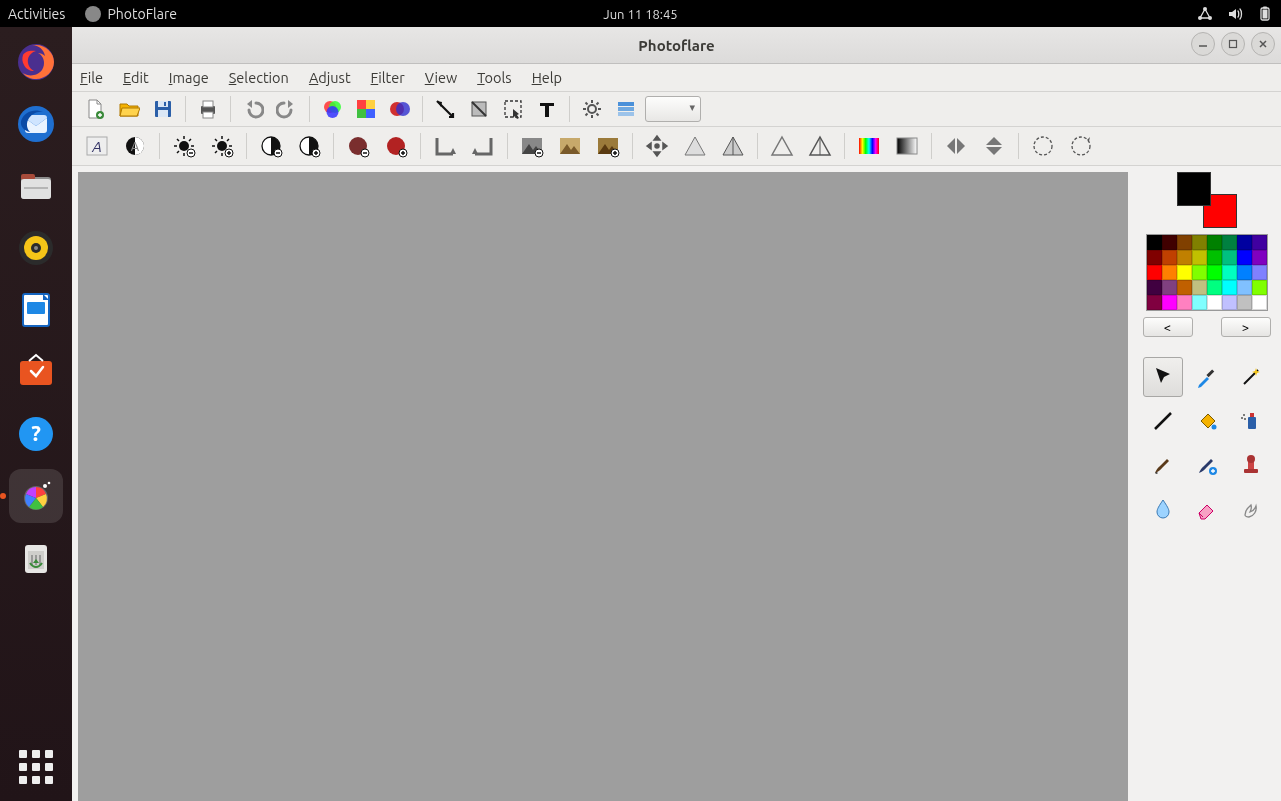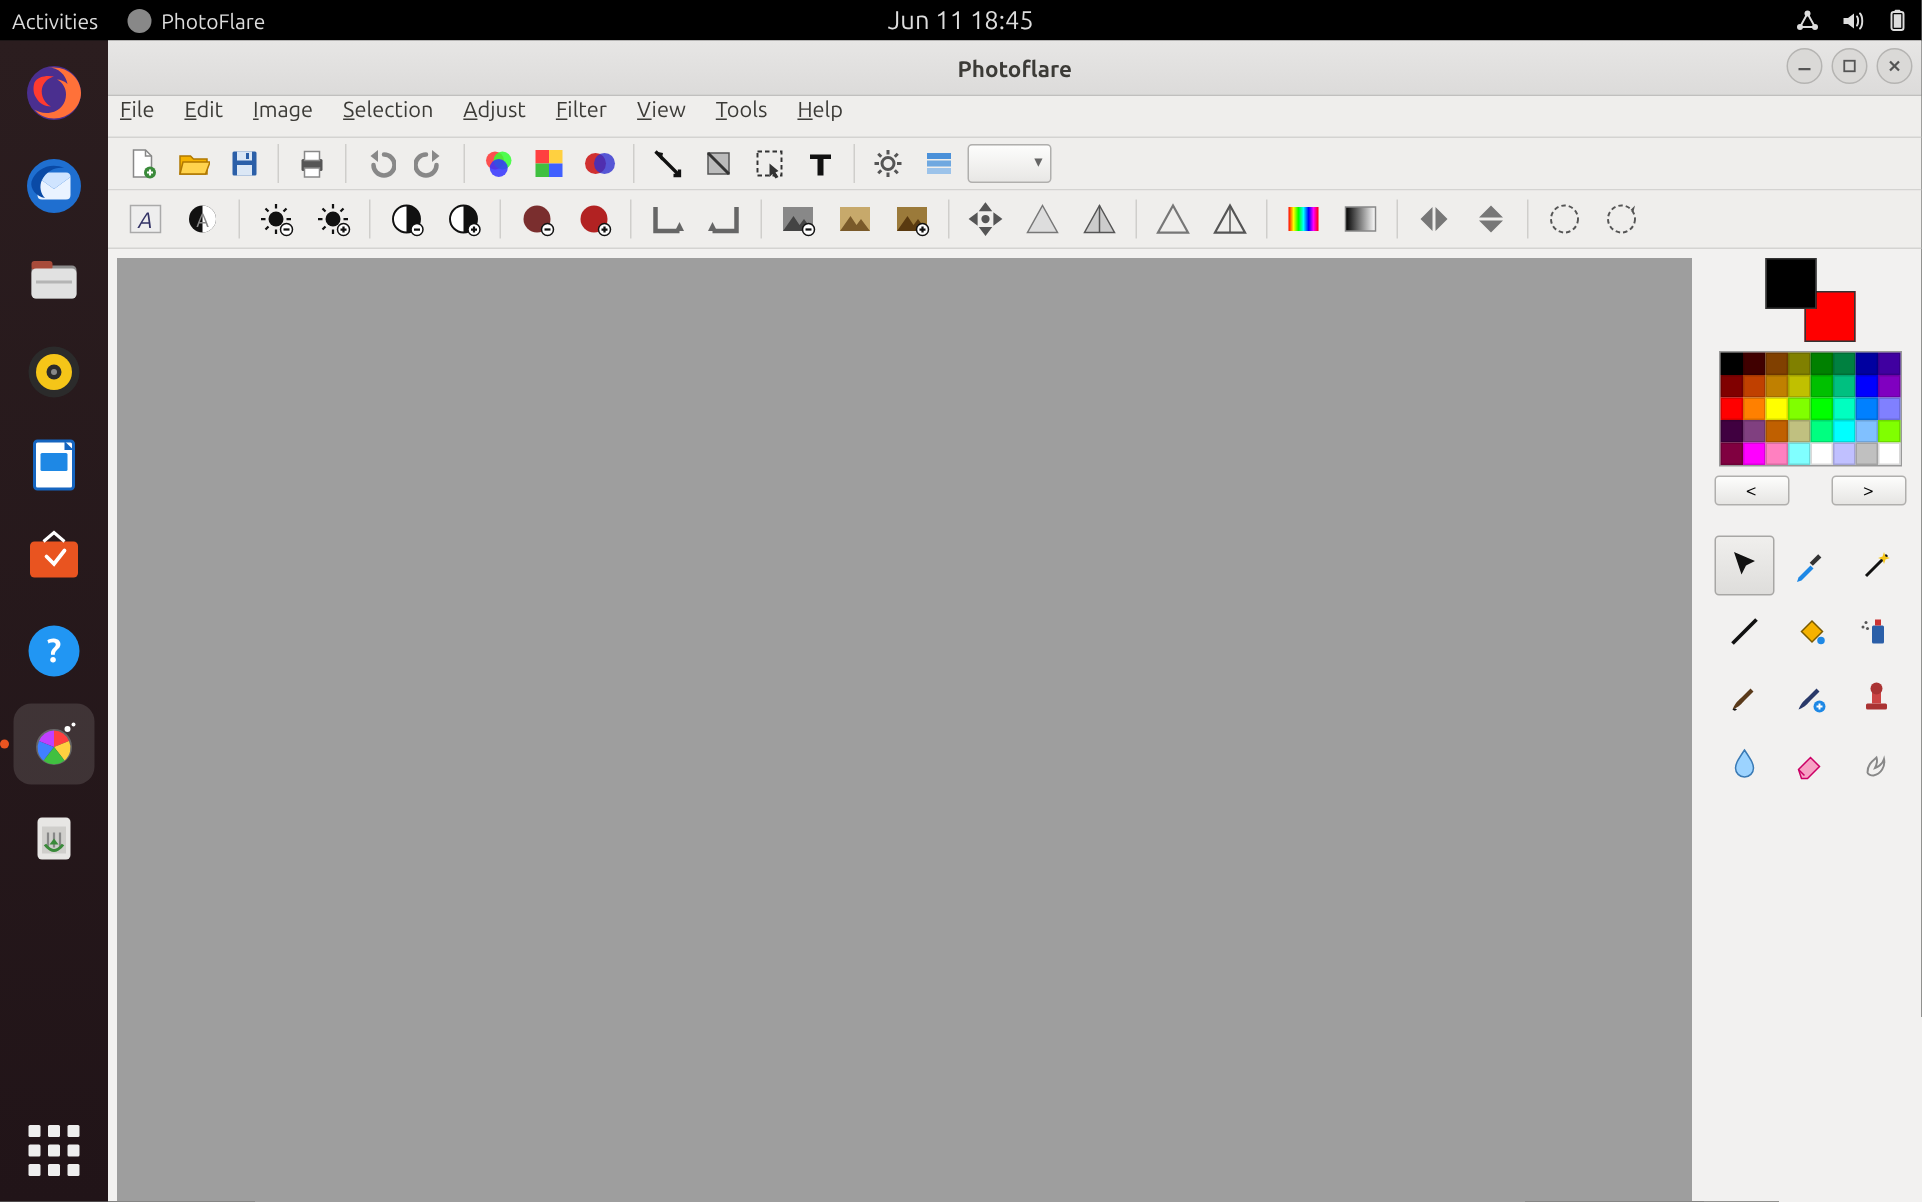--- a/index.html
+++ b/index.html
@@ -1,41 +1,41 @@
 <!DOCTYPE html>
 <html><head>
 <meta charset="utf-8">
 <style>
 * { margin: 0; padding: 0; box-sizing: border-box; font-family: "Ubuntu", "Segoe UI", sans-serif; }
 body { width: 1281px; height: 801px; overflow: hidden; background: #1e1e1e; position: relative; }
 
 
 .topbar { position: absolute; top: 0; left: 0; right: 0; height: 27px; background: #000; color: #ddd; display: flex; align-items: center; font-size: 14px; padding: 0 8px; }
 .topbar .left { display: flex; align-items: center; gap: 20px; }
-.topbar .center { position: absolute; left: 50%; transform: translateX(-50%); font-size: 17px; }
+.topbar .center { position: absolute; left: 50%; transform: translateX(-50%); font-size: 13px; }
 .topbar .right { margin-left: auto; display: flex; gap: 14px; align-items: center; }
 .topbar .app-ind { display: flex; align-items: center; gap: 6px; }
 .topbar .app-ind .ic { width:16px; height:16px; background:#888; border-radius:50%; }
 .topbar .right svg { display:block; }
 
 
 .dock { position: absolute; top: 27px; left: 0; bottom: 0; width: 72px; background: linear-gradient(#2b1d1f,#211418); display: flex; flex-direction: column; align-items: center; padding-top: 8px; gap: 8px; }
 .dock .app { width: 54px; height: 54px; border-radius: 12px; display: flex; align-items: center; justify-content: center; font-size: 26px; color: white; position: relative; }
 .dock .app.active { background: rgba(255,255,255,0.12); }
 .dock .app.active::before { content:''; position:absolute; left:-9px; top:50%; width:6px; height:6px; margin-top:-3px; border-radius:50%; background:#e95420; }
 .dock .grid9 { margin-top: auto; margin-bottom: 14px; width:40px; height:40px; display:grid; grid-template-columns:repeat(3,8px); grid-template-rows:repeat(3,8px); gap:5px; justify-content:center; align-content:center; }
 .dock .grid9 span { background:#eee; border-radius:1px; }
 
 
 .win { position: absolute; top: 27px; left: 72px; right: 0; bottom: 0; background: #f2f1f0; display:flex; flex-direction:column; }
 .titlebar { height: 37px; background: linear-gradient(#e7e6e5,#dcdbda); border-bottom:1px solid #c0bfbe; display:flex; align-items:center; justify-content:center; font-size:15px; color:#3c3b37; font-weight: bold; position:relative; }
 .titlebar .wbtns { position:absolute; right:6px; top:5px; display:flex; gap:6px; }
 .titlebar .wbtn { width:24px; height:24px; border-radius:12px; background:#dad9d7; border:1px solid #b5b4b2; display:flex; align-items:center; justify-content:center; font-size:12px; color:#555; cursor:pointer; }
 
-.menubar { height: 28px; background:#efeeec; display:flex; align-items:flex-start; padding:0 8px; gap:20px; font-size:14.5px; color:#3c3b37; border-bottom:1px solid #d4d3d1; }
+.menubar { height: 28px; background:#efeeec; display:flex; align-items:center; padding:0 8px; gap:20px; font-size:14.5px; color:#3c3b37; border-bottom:1px solid #d4d3d1; }
 .menubar span u { text-decoration: underline; }
 
 .toolbar { background:#efeeec; display:flex; align-items:center; padding:2px 8px; gap:4px; border-bottom:1px solid #d4d3d1; flex-wrap: wrap; }
 .tbtn { width:30px; height:30px; display:flex; align-items:center; justify-content:center; border:1px solid transparent; border-radius:3px; cursor:pointer; }
 .sep { width:1px; height:26px; background:#cfcecb; margin: 0 3px;}
 .zoom-combo { width:56px; height:26px; border:1px solid #b0afad; background:linear-gradient(#fdfdfc,#e8e7e5); border-radius:3px; position:relative; }
 .zoom-combo::after { content:'▾'; position:absolute; right:5px; top:4px; font-size:11px; color:#666;}
 
 .secondbar { background:#efeeec; display:flex; align-items:center; padding:2px 8px; gap:4px; border-bottom:1px solid #d4d3d1; }
 .secondbar .tbtn { width:34px; height:34px;}

